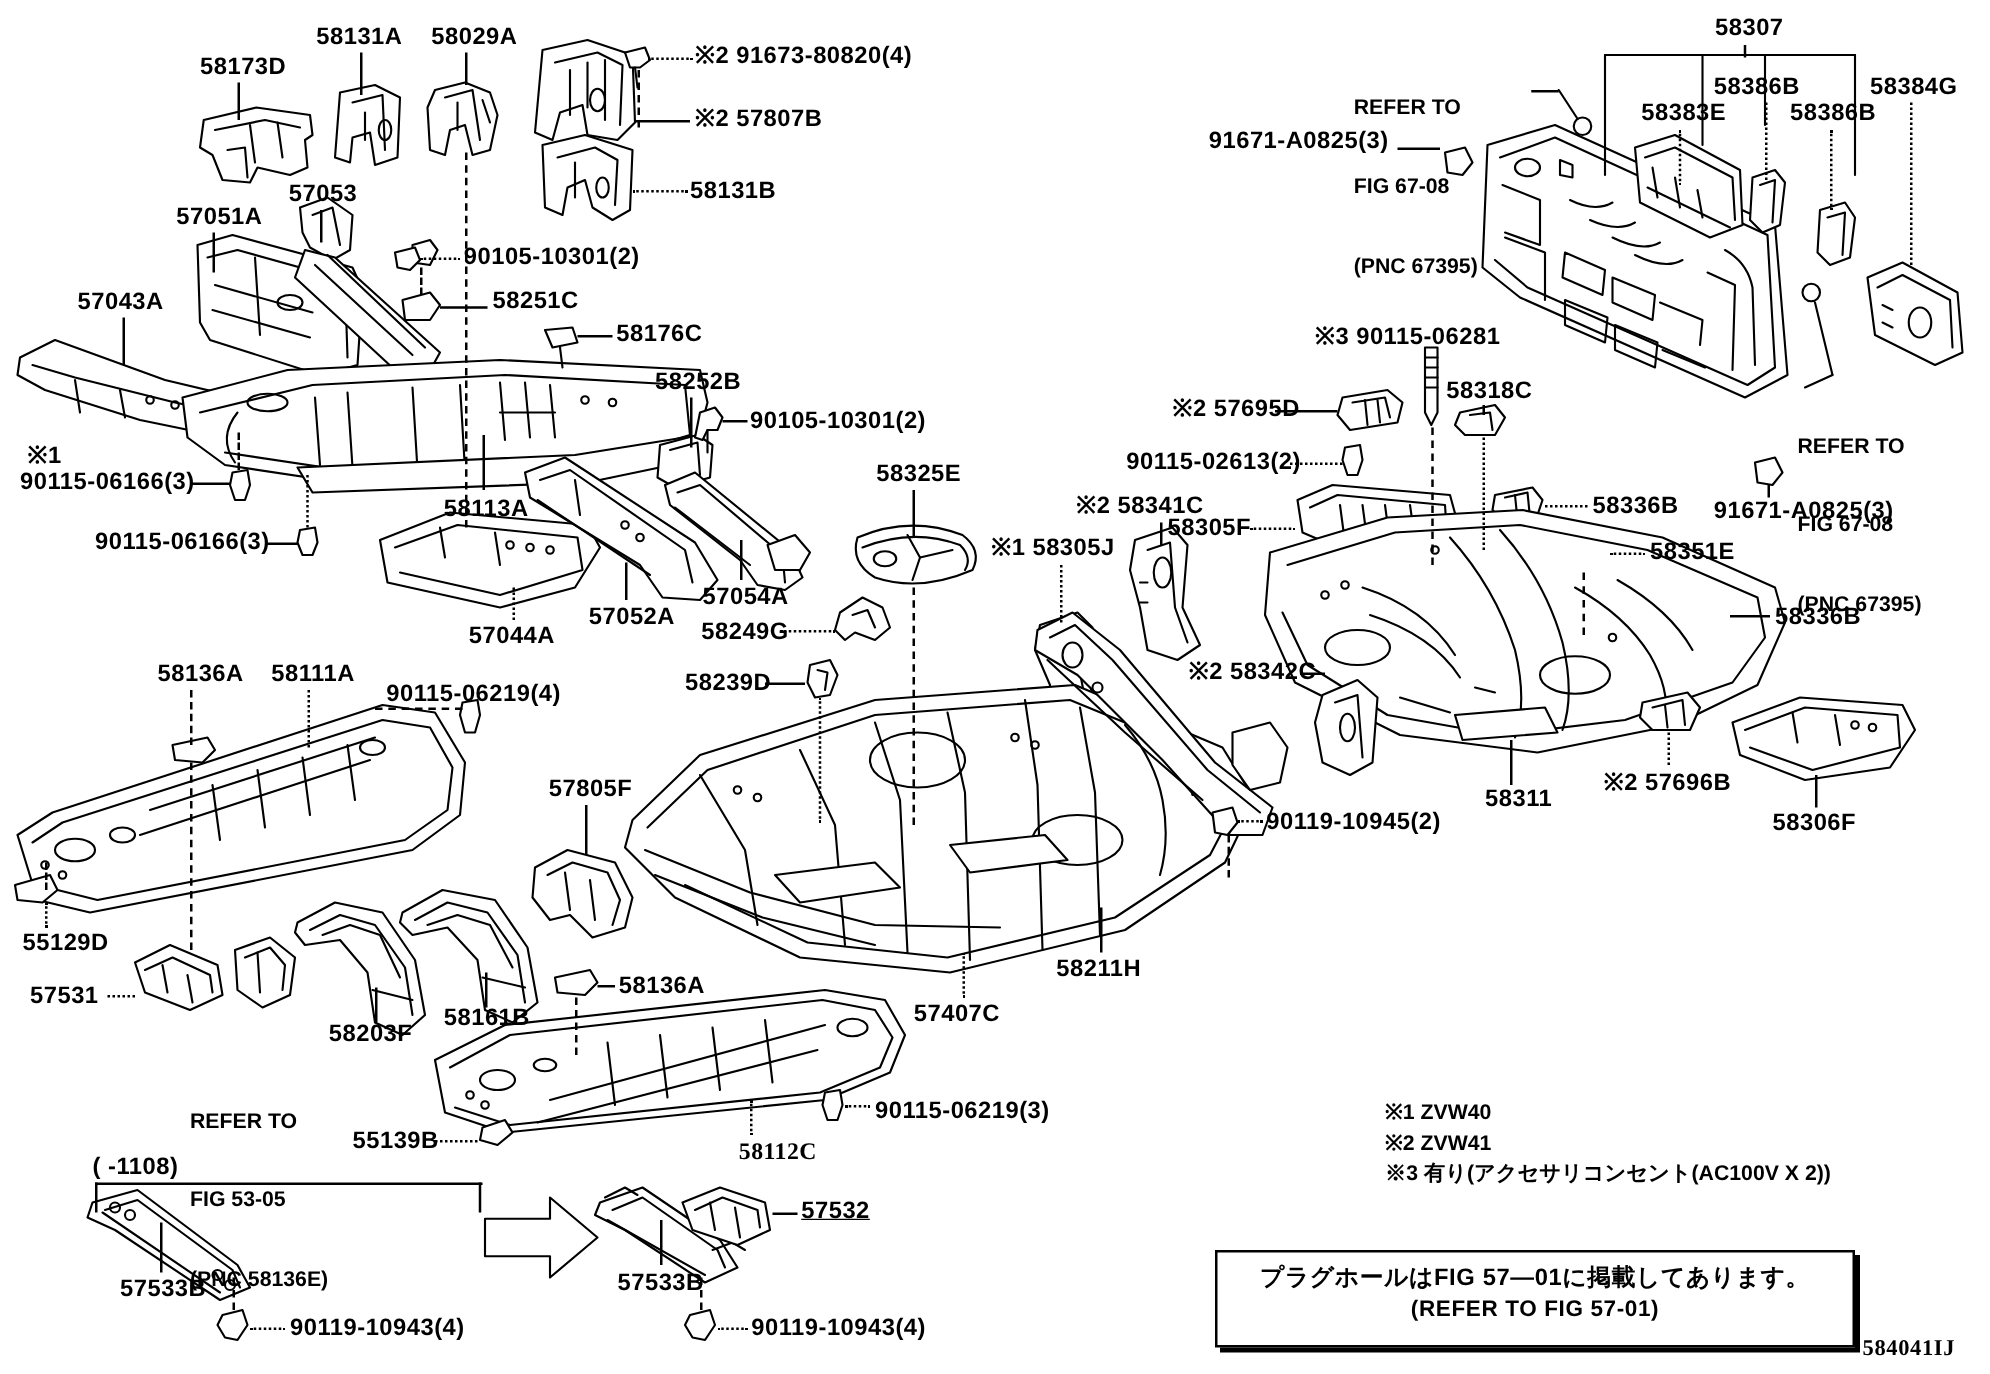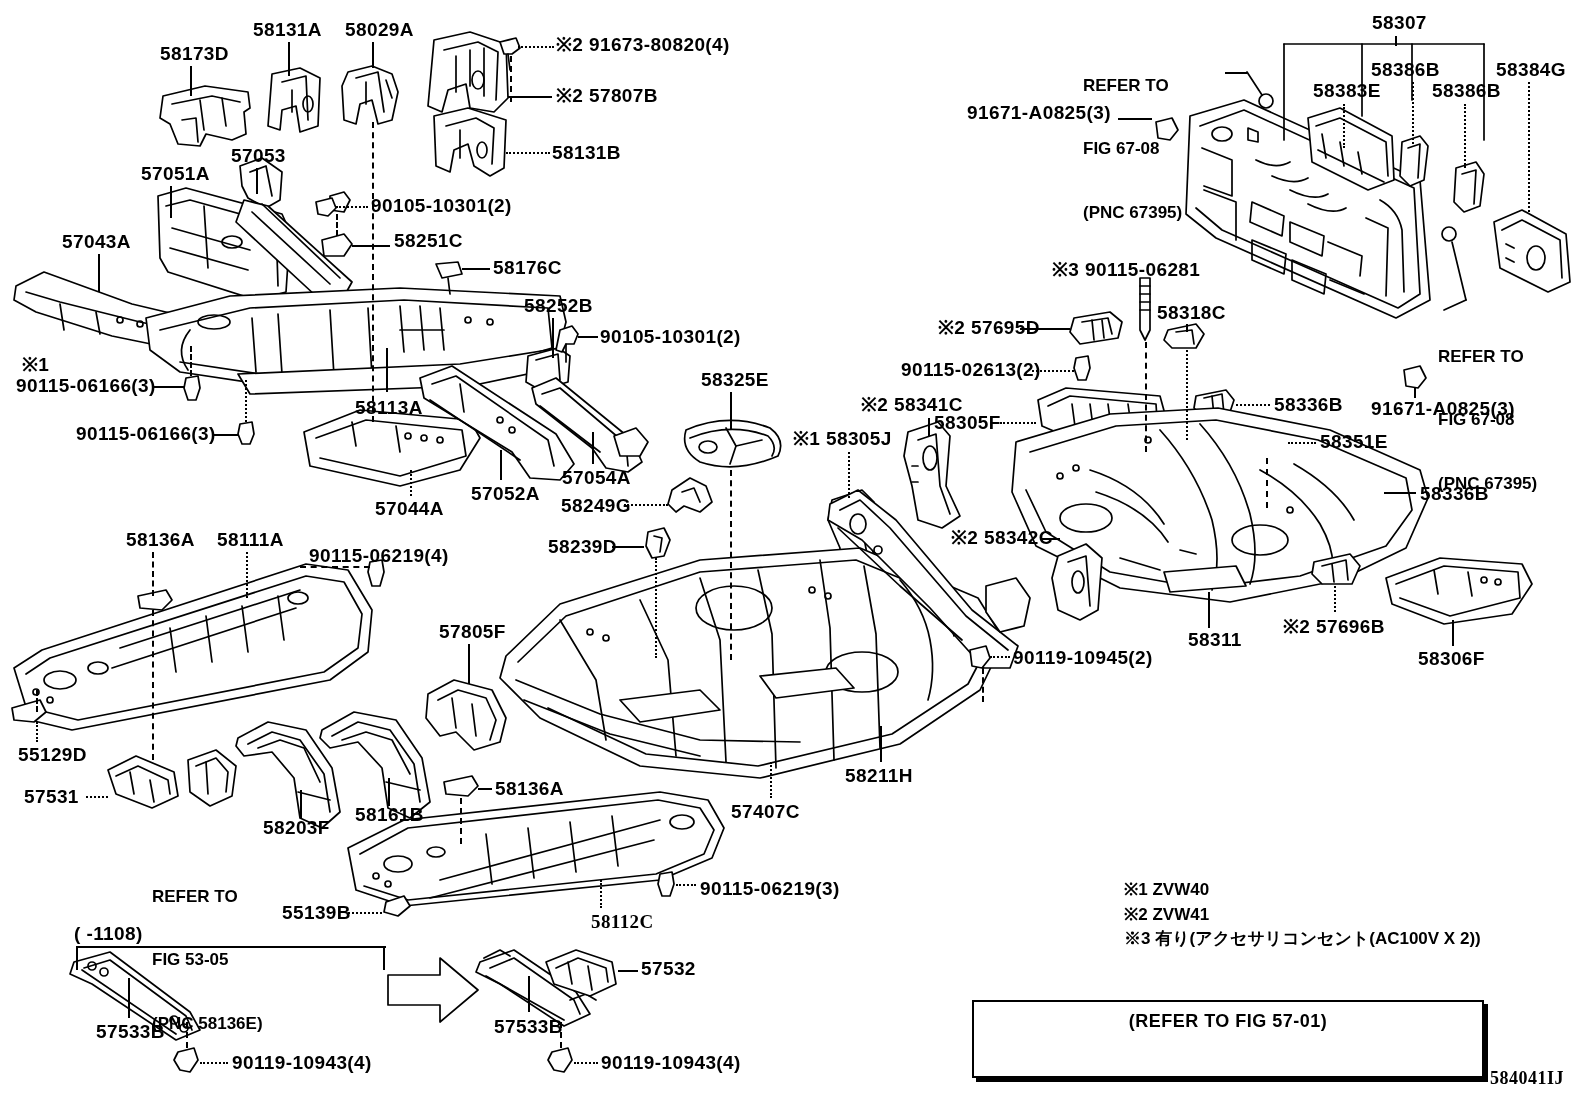--- a/index.html
+++ b/index.html
@@ -55,21 +55,21 @@
     text-align:center;
     padding:7px 14px 9px 14px;
     box-sizing:border-box;
   }
   #plugbox .l1{font-size:19px;font-weight:700;letter-spacing:.5px;}
   #plugbox .l2{font-size:16px;font-weight:400;letter-spacing:.3px;margin-top:2px;}
   #plugbox .l3{font-size:18px;font-weight:700;letter-spacing:.5px;margin-top:2px;}
   #figid{
     position:absolute;font-weight:700;font-size:18px;letter-spacing:.5px;
   }
-  .notes{position:absolute;margin-left:16px;}
+  .notes{position:absolute;}
   .notes div{font-size:17px;font-weight:700;line-height:1.45;white-space:nowrap;}
   
   .bracket{position:absolute;}
   .bracket i{position:absolute;background:#000;display:block;}
   svg.art{position:absolute;left:0;top:0;width:1592px;height:1099px;pointer-events:none;}
   .art path,.art polyline,.art line,.art polygon,.art ellipse,.art circle,.art rect{
     fill:none;stroke:#000;stroke-width:1.7;stroke-linejoin:round;stroke-linecap:round;
   }
   .art .fil{fill:#fff;}
 </style>
@@ -766,21 +766,21 @@
       <div class="lbl" style="left: 18px; top: 745px;">55129D</div>
       <div class="lbl" style="left: 24px; top: 787px;">57531</div>
       <div class="lbl" style="left: 263px; top: 818px;">58203F</div>
       <div class="lbl" style="left: 355px; top: 805px;">58161B</div>
       <div class="lbl" style="left: 495px; top: 779px;">58136A</div>
       <div class="lbl" style="left: 282px; top: 903px;">55139B</div>
       <div class="lbl" style="left: 591px; top: 912px; font-family: Liberation Serif, serif;">58112C</div>
       <div class="lbl" style="left: 700px; top: 879px;">90115-06219(3)</div>
       <div class="lbl" style="left: 731px; top: 802px;">57407C</div>
       <div class="lbl" style="left: 845px; top: 766px;">58211H</div>
-      <div class="lbl" style="left: 641px; top: 959px;">57532</div>
+      <div class="lbl" style="left: 641px; top: 959px; text-decoration: underline;">57532</div>
       <div class="lbl" style="left: 96px; top: 1022px;">57533B</div>
       <div class="lbl" style="left: 494px; top: 1017px;">57533B</div>
       <div class="lbl" style="left: 232px; top: 1053px;">90119-10943(4)</div>
       <div class="lbl" style="left: 601px; top: 1053px;">90119-10943(4)</div>
     </div>
 
   <div class="ref" style="left:1083px;top:32px;">
     <div>REFER TO</div>
     <div>FIG 67-08</div>
     <div>(PNC 67395)</div>
@@ -805,18 +805,19 @@
     <i style="left:307px;top:0;width:2.4px;height:24px;"></i>
   </div>
 
   <div class="notes" style="left:1108px;top:878px;">
     <div>※1 ZVW40</div>
     <div>※2 ZVW41</div>
     <div>※3 有り(アクセサリコンセント(AC100V X 2))</div>
   </div>
 
   <div id="plugbox" style="left:972px;top:1000px;width:512px;height:78px;">
+    <div class="l1">プラグホールはFIG 57—01に掲載してあります。</div>
     <div class="l3">(REFER TO FIG 57-01)</div>
   </div>
 
   <div id="figid" style="left:1490px;top:1068px;font-family:Liberation Serif, serif;">584041IJ</div>
 
 </div>
 
 </body></html>

